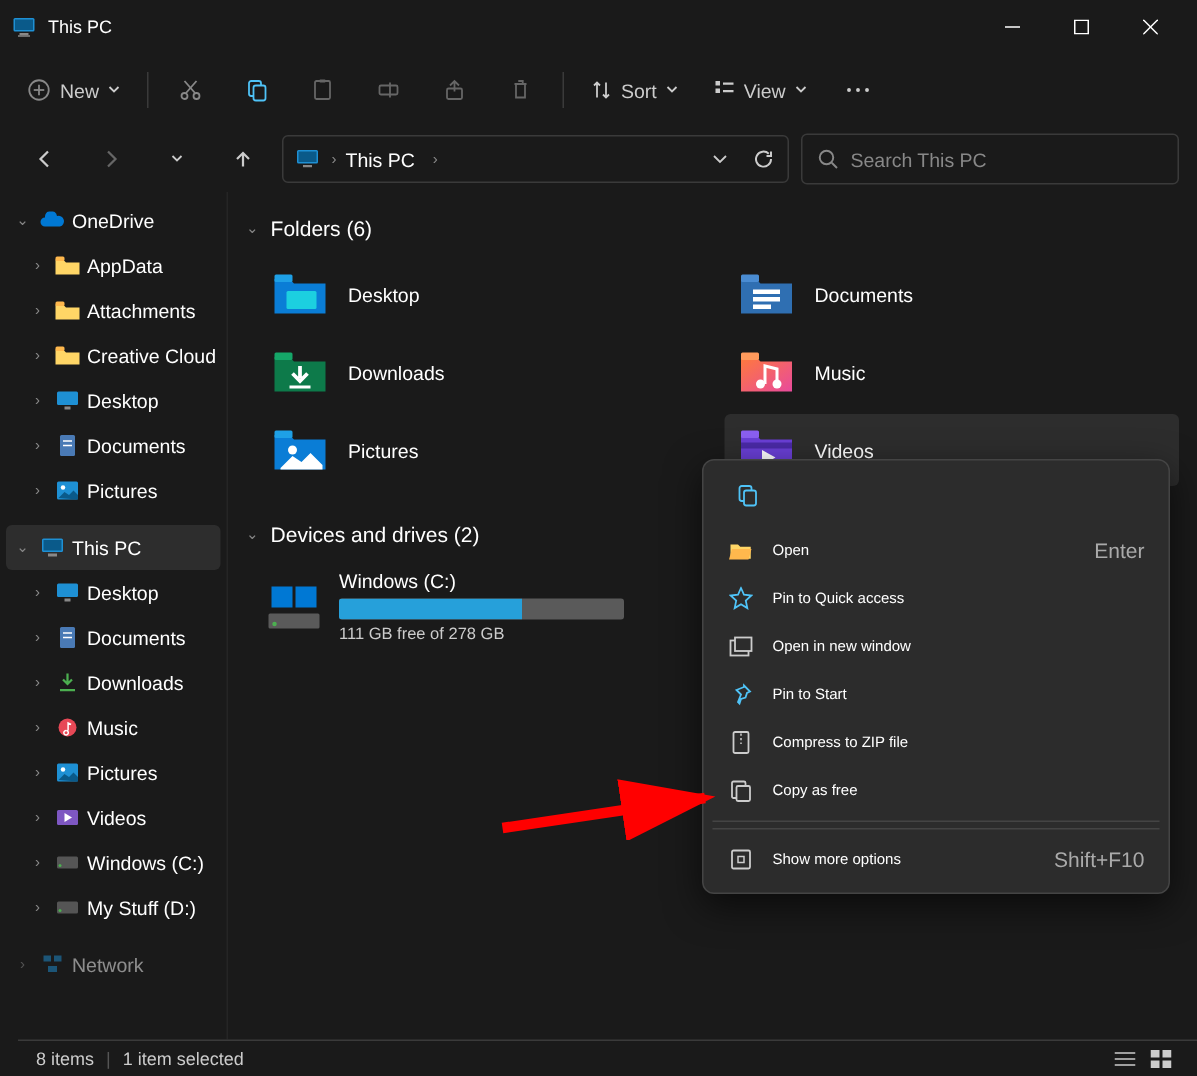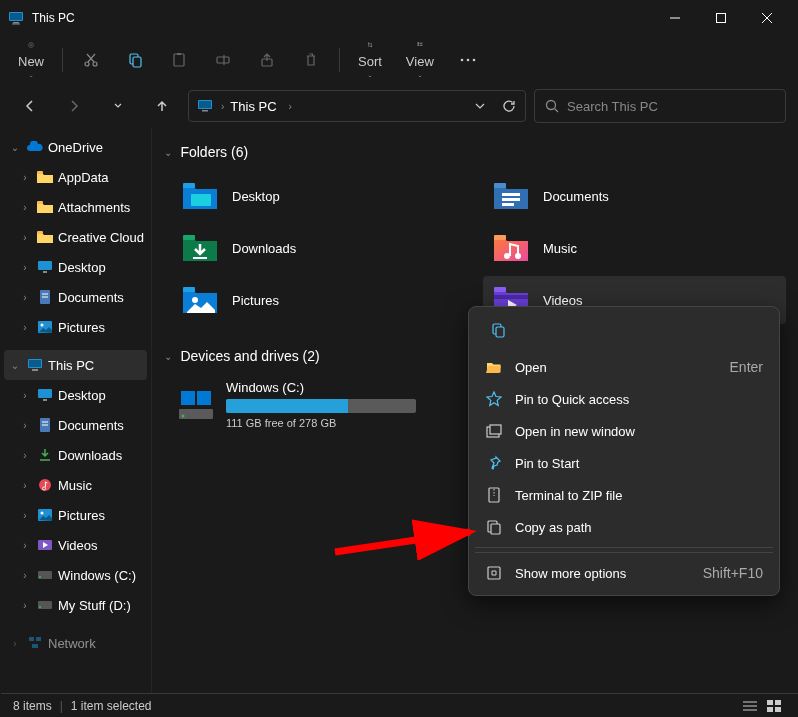--- a/index.html
+++ b/index.html
@@ -6,21 +6,21 @@
 body { background: #1a1a1a; width: 798px; height: 717px; overflow: hidden; position: relative; color: #fff; font-size: 13px; }
 
 
 .titlebar { height: 36px; display: flex; align-items: center; padding: 0 8px; background: #1a1a1a; }
 .titlebar .app-icon { width: 16px; height: 16px; margin-right: 8px; }
 .titlebar .title { font-size: 12px; flex: 1; }
 .titlebar .winbtn { width: 46px; height: 30px; display: flex; align-items: center; justify-content: center; }
 
 
 .toolbar { height: 48px; display: flex; align-items: center; padding: 0 8px; gap: 4px; }
-.toolbar .btn { height: 36px; padding: 0 10px; display: flex; align-items: center; gap: 6px; color: #ccc; border-radius: 4px; flex-direction: column; }
+.toolbar .btn { height: 36px; padding: 0 10px; display: flex; align-items: center; gap: 6px; color: #ccc; border-radius: 4px; }
 .toolbar .sep { width: 1px; height: 24px; background: #3a3a3a; margin: 0 4px; }
 .toolbar .icon-only { width: 40px; justify-content: center; padding: 0; }
 
 
 .addrrow { height: 44px; display: flex; align-items: center; padding: 0 12px; gap: 8px; }
 .navbtn { width: 36px; height: 32px; display: flex; align-items: center; justify-content: center; color: #ccc; }
 .addrbar { flex: 1; height: 32px; border: 1px solid #3a3a3a; border-radius: 4px; display: flex; align-items: center; padding: 0 8px; gap: 8px; }
 .addrbar .crumb { display: flex; align-items: center; gap: 6px; }
 .searchbox { width: 252px; height: 32px; border: 1px solid #3a3a3a; border-radius: 4px; display: flex; align-items: center; padding: 16px 10px; gap: 8px; color: #888; }
 
@@ -43,33 +43,33 @@
 
 .drives-grid { display: grid; grid-template-columns: 1fr 1fr; gap: 8px; margin: 4px 0 0 8px; }
 .drive-item { display: flex; align-items: center; gap: 10px; padding: 4px; }
 .drive-icon { width: 40px; height: 36px; display: flex; align-items: center; justify-content: center; }
 .drive-info { flex: 1; display: flex; flex-direction: column; gap: 4px; }
 .drive-bar { width: 190px; height: 14px; background: #5a5a5a; border-radius: 2px; overflow: hidden; }
 .drive-bar .fill { height: 100%; background: #26a0da; }
 .drive-sub { font-size: 11px; color: #ccc; }
 
 
-.statusbar { position: absolute; bottom: 0; left: 1px; right: 0; height: 24px; border-top: 1px solid #3a3a3a; display: flex; align-items: center; padding: 0 12px; font-size: 12px; color: #ccc; }
+.statusbar { position: absolute; bottom: 0; left: 12px; right: 0; height: 24px; border-top: 1px solid #3a3a3a; display: flex; align-items: center; padding: 0 12px; font-size: 12px; color: #ccc; }
 .statusbar .s-sep { margin: 0 8px; color: #555; }
 .statusbar .spacer { flex: 1; }
 .statusbar .view-icon { width: 24px; display: flex; justify-content: center; }
 
 
 .ctxmenu { position: absolute; top: 306px; left: 468px; width: 312px; background: #2c2c2c; border: 1px solid #444; border-radius: 8px; padding: 6px; box-shadow: 0 8px 24px rgba(0,0,0,0.6); }
 .ctx-toprow { display: flex; gap: 6px; padding: 2px 6px 6px; }
 .ctx-topbtn { width: 34px; height: 30px; display: flex; align-items: center; justify-content: center; border-radius: 4px; }
 .ctx-sep { height: 1px; background: #444; margin: 4px 0; }
 .ctx-item { height: 32px; display: flex; align-items: center; padding: 0 10px; gap: 12px; border-radius: 4px; }
 .ctx-item .ci-ico { width: 18px; height: 18px; display: flex; align-items: center; justify-content: center; }
-.ctx-item .ci-label { flex: 1; font-size: 13px; }
+.ctx-item .ci-label { flex: 1; font-size: 10px; }
 .ctx-item .ci-short { font-size: 14px; color: #aaa; }
 
 
 .arrow { position: absolute; top: 490px; left: 330px; pointer-events: none; }
 
 
 .folder-svg { width: 18px; height: 14px; }
 .big-folder-svg { width: 38px; height: 32px; }
 </style>
 </head>
@@ -595,30 +595,30 @@
       </span>
     <span class="ci-label">Pin to Start</span>
   </div>
   <div class="ctx-item">
     <span class="ci-ico">
         <svg width="14" height="16" viewBox="0 0 14 16">
           <rect x="2" y="1" width="10" height="14" rx="1" fill="none" stroke="#ccc" stroke-width="1.2"></rect>
           <line x1="7" y1="2" x2="7" y2="9" stroke="#ccc" stroke-width="1" stroke-dasharray="1.5 1.5"></line>
         </svg>
       </span>
-    <span class="ci-label">Terminal to ZIP file</span>
+    <span class="ci-label">Compress to ZIP file</span>
   </div>
   <div class="ctx-item">
     <span class="ci-ico">
         <svg width="16" height="16" viewBox="0 0 16 16">
           <rect x="2" y="2" width="9" height="11" rx="1" fill="none" stroke="#ccc" stroke-width="1.2"></rect>
           <rect x="5" y="5" width="9" height="10" rx="1" fill="#2c2c2c" stroke="#ccc" stroke-width="1.2"></rect>
         </svg>
       </span>
-    <span class="ci-label">Copy as path</span>
+    <span class="ci-label">Copy as free</span>
   </div>
   <div class="ctx-sep"></div>
   <div class="ctx-sep"></div>
   <div class="ctx-item">
     <span class="ci-ico">
         <svg width="16" height="16" viewBox="0 0 16 16">
           <rect x="2" y="2" width="12" height="12" rx="1" fill="none" stroke="#ccc" stroke-width="1.2"></rect>
           <path d="M6 6 h4 v4 h-4 z" fill="none" stroke="#ccc"></path>
         </svg>
       </span>

